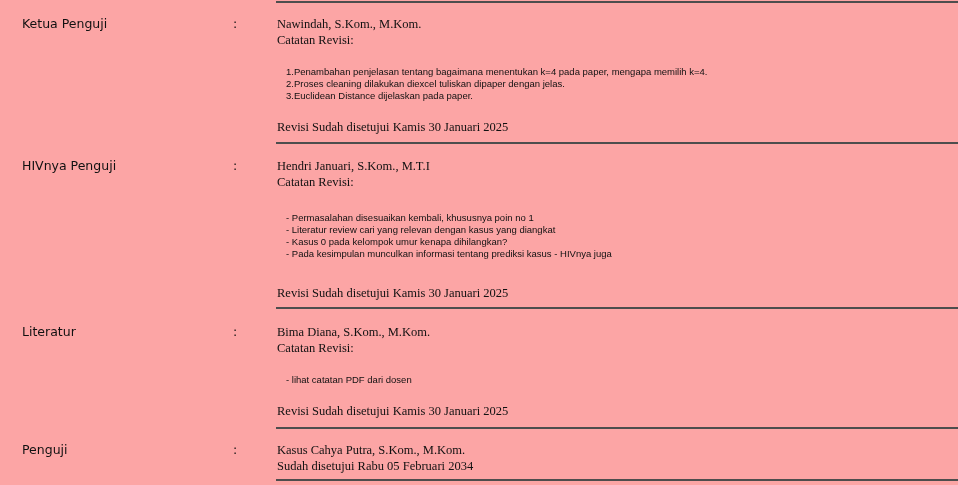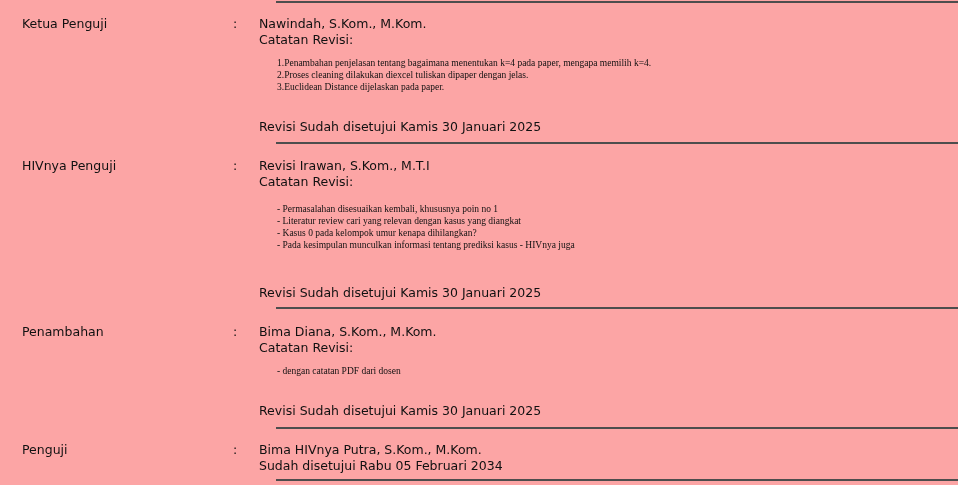--- a/index.html
+++ b/index.html
@@ -17,26 +17,26 @@
     overflow: hidden;
   }
   .role-label, .colon, .person-name, .notes-title, .approval {
     position: absolute;
     font-size: 12.5px;
     line-height: 16px;
     white-space: nowrap;
   }
   .role-label { left: 22px; }
   .colon      { left: 233px; }
-  .person-name, .notes-title, .approval { left: 259px; }
+  .person-name, .notes-title, .approval { left: 277px; font-family: Liberation Serif, serif; }
   .notes {
     position: absolute;
     left: 277px;
-    margin: 0;
-    font-family: Liberation Serif, serif;
+    margin: 9px;
+    font-family: Liberation Sans, sans-serif;
     font-size: 9.5px;
     line-height: 12px;
     white-space: pre;
     color: #111111;
   }
   .divider {
     position: absolute;
     left: 276px;
     width: 682px;
     height: 2px;
@@ -58,41 +58,41 @@
     <pre class="notes" style="top:57px">1.Penambahan penjelasan tentang bagaimana menentukan k=4 pada paper, mengapa memilih k=4.
 2.Proses cleaning dilakukan diexcel tuliskan dipaper dengan jelas.
 3.Euclidean Distance dijelaskan pada paper.</pre>
     <div class="approval" style="top:119px">Revisi Sudah disetujui Kamis 30 Januari 2025</div>
   </div>
   <div class="divider" style="top:142px"></div>
 
   <div>
     <span class="role-label" style="top:158px">HIVnya Penguji</span>
     <span class="colon" style="top:158px">:</span>
-    <div class="person-name" style="top:158px">Revisi Irawan, S.Kom., M.T.I</div>
+    <div class="person-name" style="top:158px">Hendri Januari, S.Kom., M.T.I</div>
     <div class="notes-title" style="top:174px">Catatan Revisi:</div>
     <pre class="notes" style="top:203px">- Permasalahan disesuaikan kembali, khususnya poin no 1
 - Literatur review cari yang relevan dengan kasus yang diangkat
 - Kasus 0 pada kelompok umur kenapa dihilangkan?
 - Pada kesimpulan munculkan informasi tentang prediksi kasus - HIVnya juga</pre>
     <div class="approval" style="top:285px">Revisi Sudah disetujui Kamis 30 Januari 2025</div>
   </div>
   <div class="divider" style="top:307px"></div>
 
   <div>
-    <span class="role-label" style="top:324px">Penambahan</span>
+    <span class="role-label" style="top:324px">Literatur</span>
     <span class="colon" style="top:324px">:</span>
     <div class="person-name" style="top:324px">Bima Diana, S.Kom., M.Kom.</div>
     <div class="notes-title" style="top:340px">Catatan Revisi:</div>
-    <pre class="notes" style="top:365px">- dengan catatan PDF dari dosen</pre>
+    <pre class="notes" style="top:365px">- lihat catatan PDF dari dosen</pre>
     <div class="approval" style="top:403px">Revisi Sudah disetujui Kamis 30 Januari 2025</div>
   </div>
   <div class="divider" style="top:427px"></div>
 
   <div>
     <span class="role-label" style="top:442px">Penguji</span>
     <span class="colon" style="top:442px">:</span>
-    <div class="person-name" style="top:442px">Bima HIVnya Putra, S.Kom., M.Kom.</div>
+    <div class="person-name" style="top:442px">Kasus Cahya Putra, S.Kom., M.Kom.</div>
     <div class="approval" style="top:458px">Sudah disetujui Rabu 05 Februari 2034</div>
   </div>
   <div class="divider" style="top:479px"></div>
 
 </div>
 
 </body></html>

